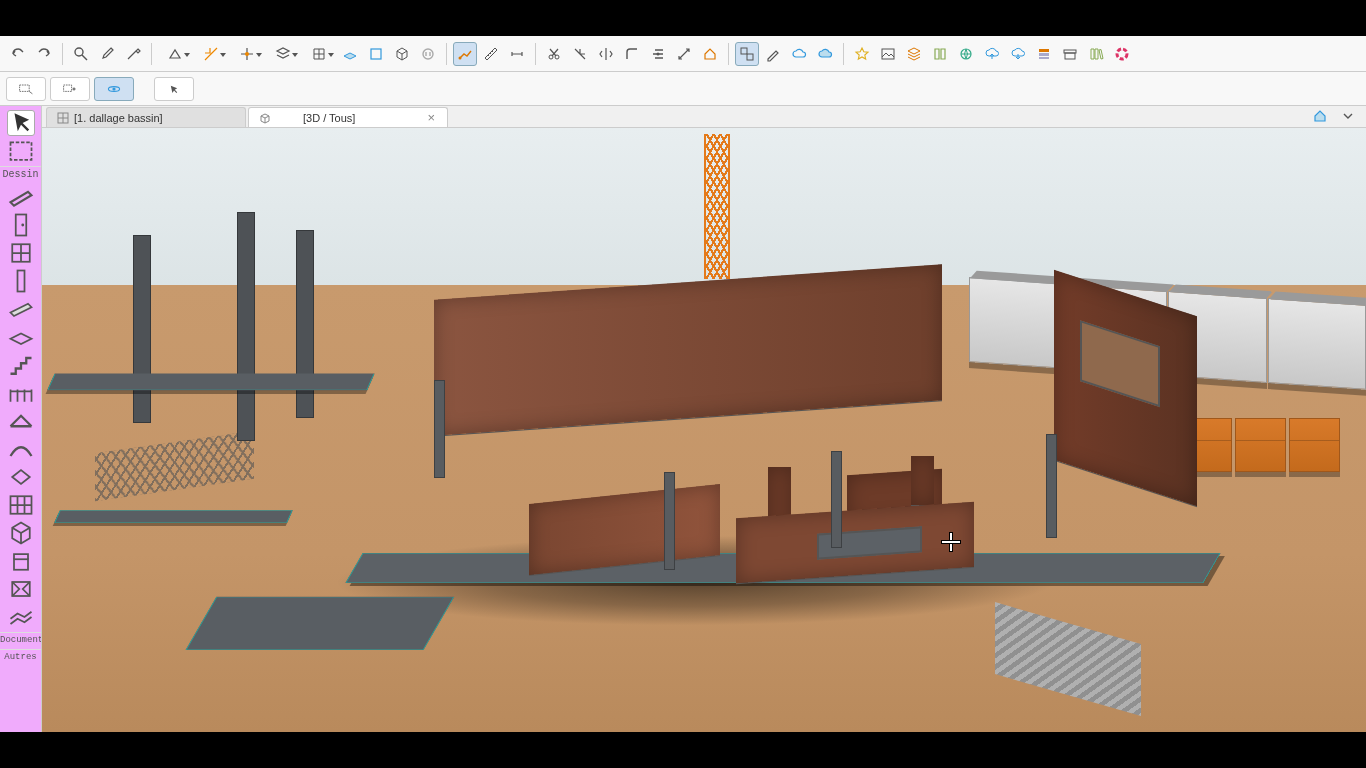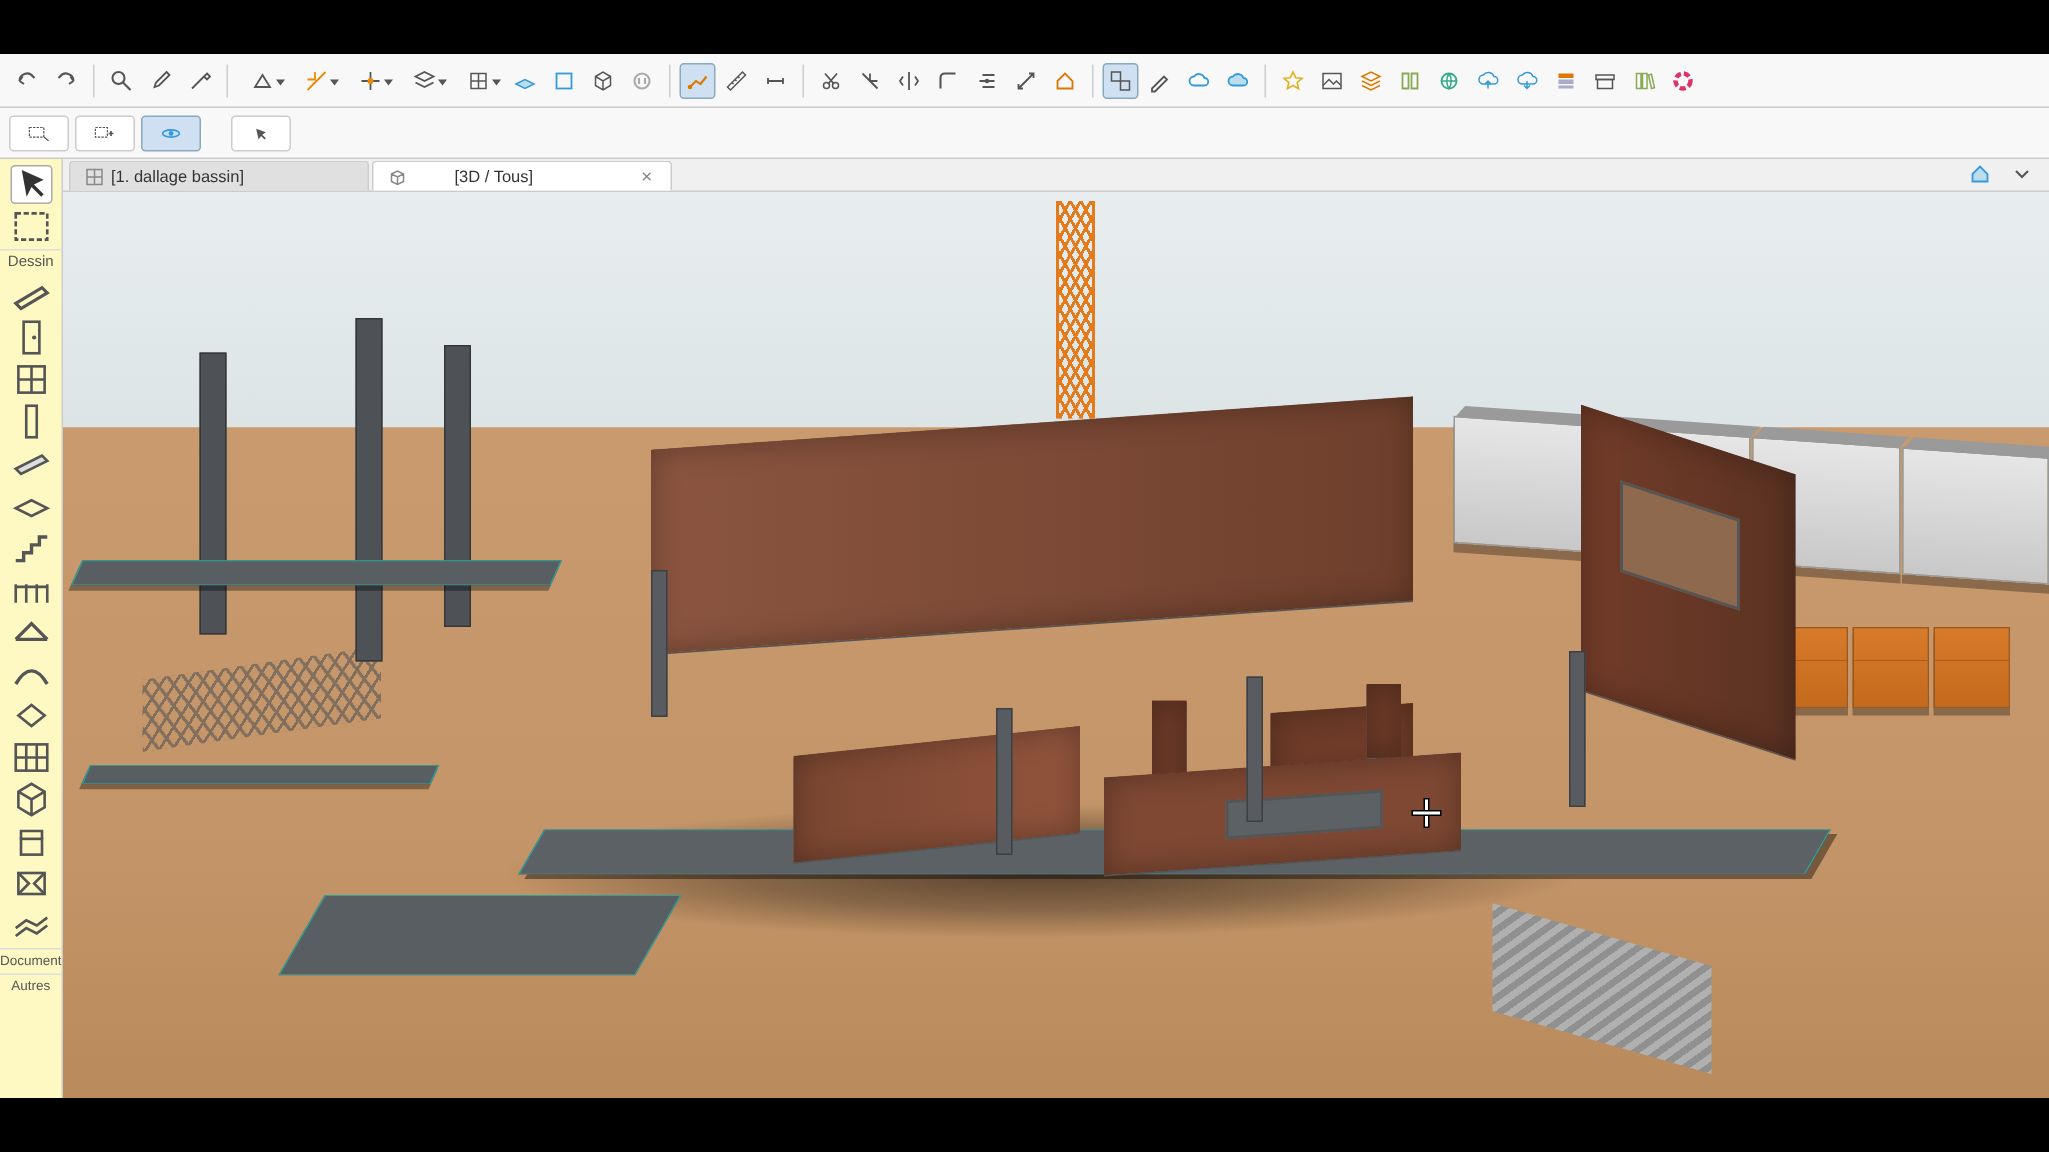--- a/index.html
+++ b/index.html
@@ -10,21 +10,21 @@
 .toolbar { height: 36px; background: #f8f8f8; border-bottom: 1px solid #ccc; display: flex; align-items: center; padding: 0 6px; gap: 2px; }
 .toolbar2 { height: 34px; background: #f8f8f8; border-bottom: 1px solid #ccc; display: flex; align-items: center; padding: 0 6px; gap: 4px; }
 .tb-btn { width: 24px; height: 24px; display: flex; align-items: center; justify-content: center; border: none; background: transparent; border-radius: 3px; cursor: pointer; color: #555; position: relative; }
 .tb-btn.active { background: #cfe0f2; border: 1px solid #8ab; }
 .tb-btn.dd { width: 34px; }
 .tb-btn.dd::after { content: ""; position: absolute; right: 2px; top: 50%; margin-top: -1px; border-left: 3px solid transparent; border-right: 3px solid transparent; border-top: 4px solid #555; }
 .tb-sep { width: 1px; height: 22px; background: #ccc; margin: 0 4px; }
 .tb-btn svg { width: 16px; height: 16px; }
 .tb-wide { width: 40px; border: 1px solid #ccc; background: #fff; border-radius: 3px; }
 .content-row { flex: 1; display: flex; min-height: 0; }
-.left-palette { width: 42px; background: #fef9c3; border-right: 1px solid #ccc; display: flex; flex-direction: column; align-items: center; padding-top: 4px; gap: 2px; overflow: hidden; }
+.left-palette { width: 42px; background: #f0abfc; border-right: 1px solid #ccc; display: flex; flex-direction: column; align-items: center; padding-top: 4px; gap: 2px; overflow: hidden; font-family: Liberation Mono, monospace; }
 .pal-btn { width: 28px; height: 26px; display: flex; align-items: center; justify-content: center; border: none; background: transparent; border-radius: 3px; cursor: pointer; color: #555; }
 .pal-btn.active { background: #fff; border: 1px solid #aaa; }
 .pal-label { font-size: 10px; color: #555; text-align: center; width: 100%; border-top: 1px solid #ddd; padding: 2px 0; }
 .main-col { flex: 1; display: flex; flex-direction: column; min-width: 0; }
 .tab-strip { height: 22px; background: #f0f0f0; display: flex; align-items: flex-end; border-bottom: 1px solid #ccc; padding-left: 4px; gap: 2px; position: relative; }
 .tab { height: 20px; padding: 0 10px; display: flex; align-items: center; gap: 5px; background: #e0e0e0; border: 1px solid #ccc; border-bottom: none; border-radius: 3px 3px 0 0; font-size: 11px; cursor: pointer; min-width: 200px; position: relative; }
 .tab.active { background: #fff; gap: 32px; }
 .tab-icon { width: 12px; height: 12px; display: inline-block; }
 .tab-close { margin-left: auto; font-size: 13px; color: #888; cursor: pointer; padding: 0 2px; }
 .tab-strip-right { position: absolute; right: 6px; top: 0; height: 20px; display: flex; align-items: center; gap: 4px; }

